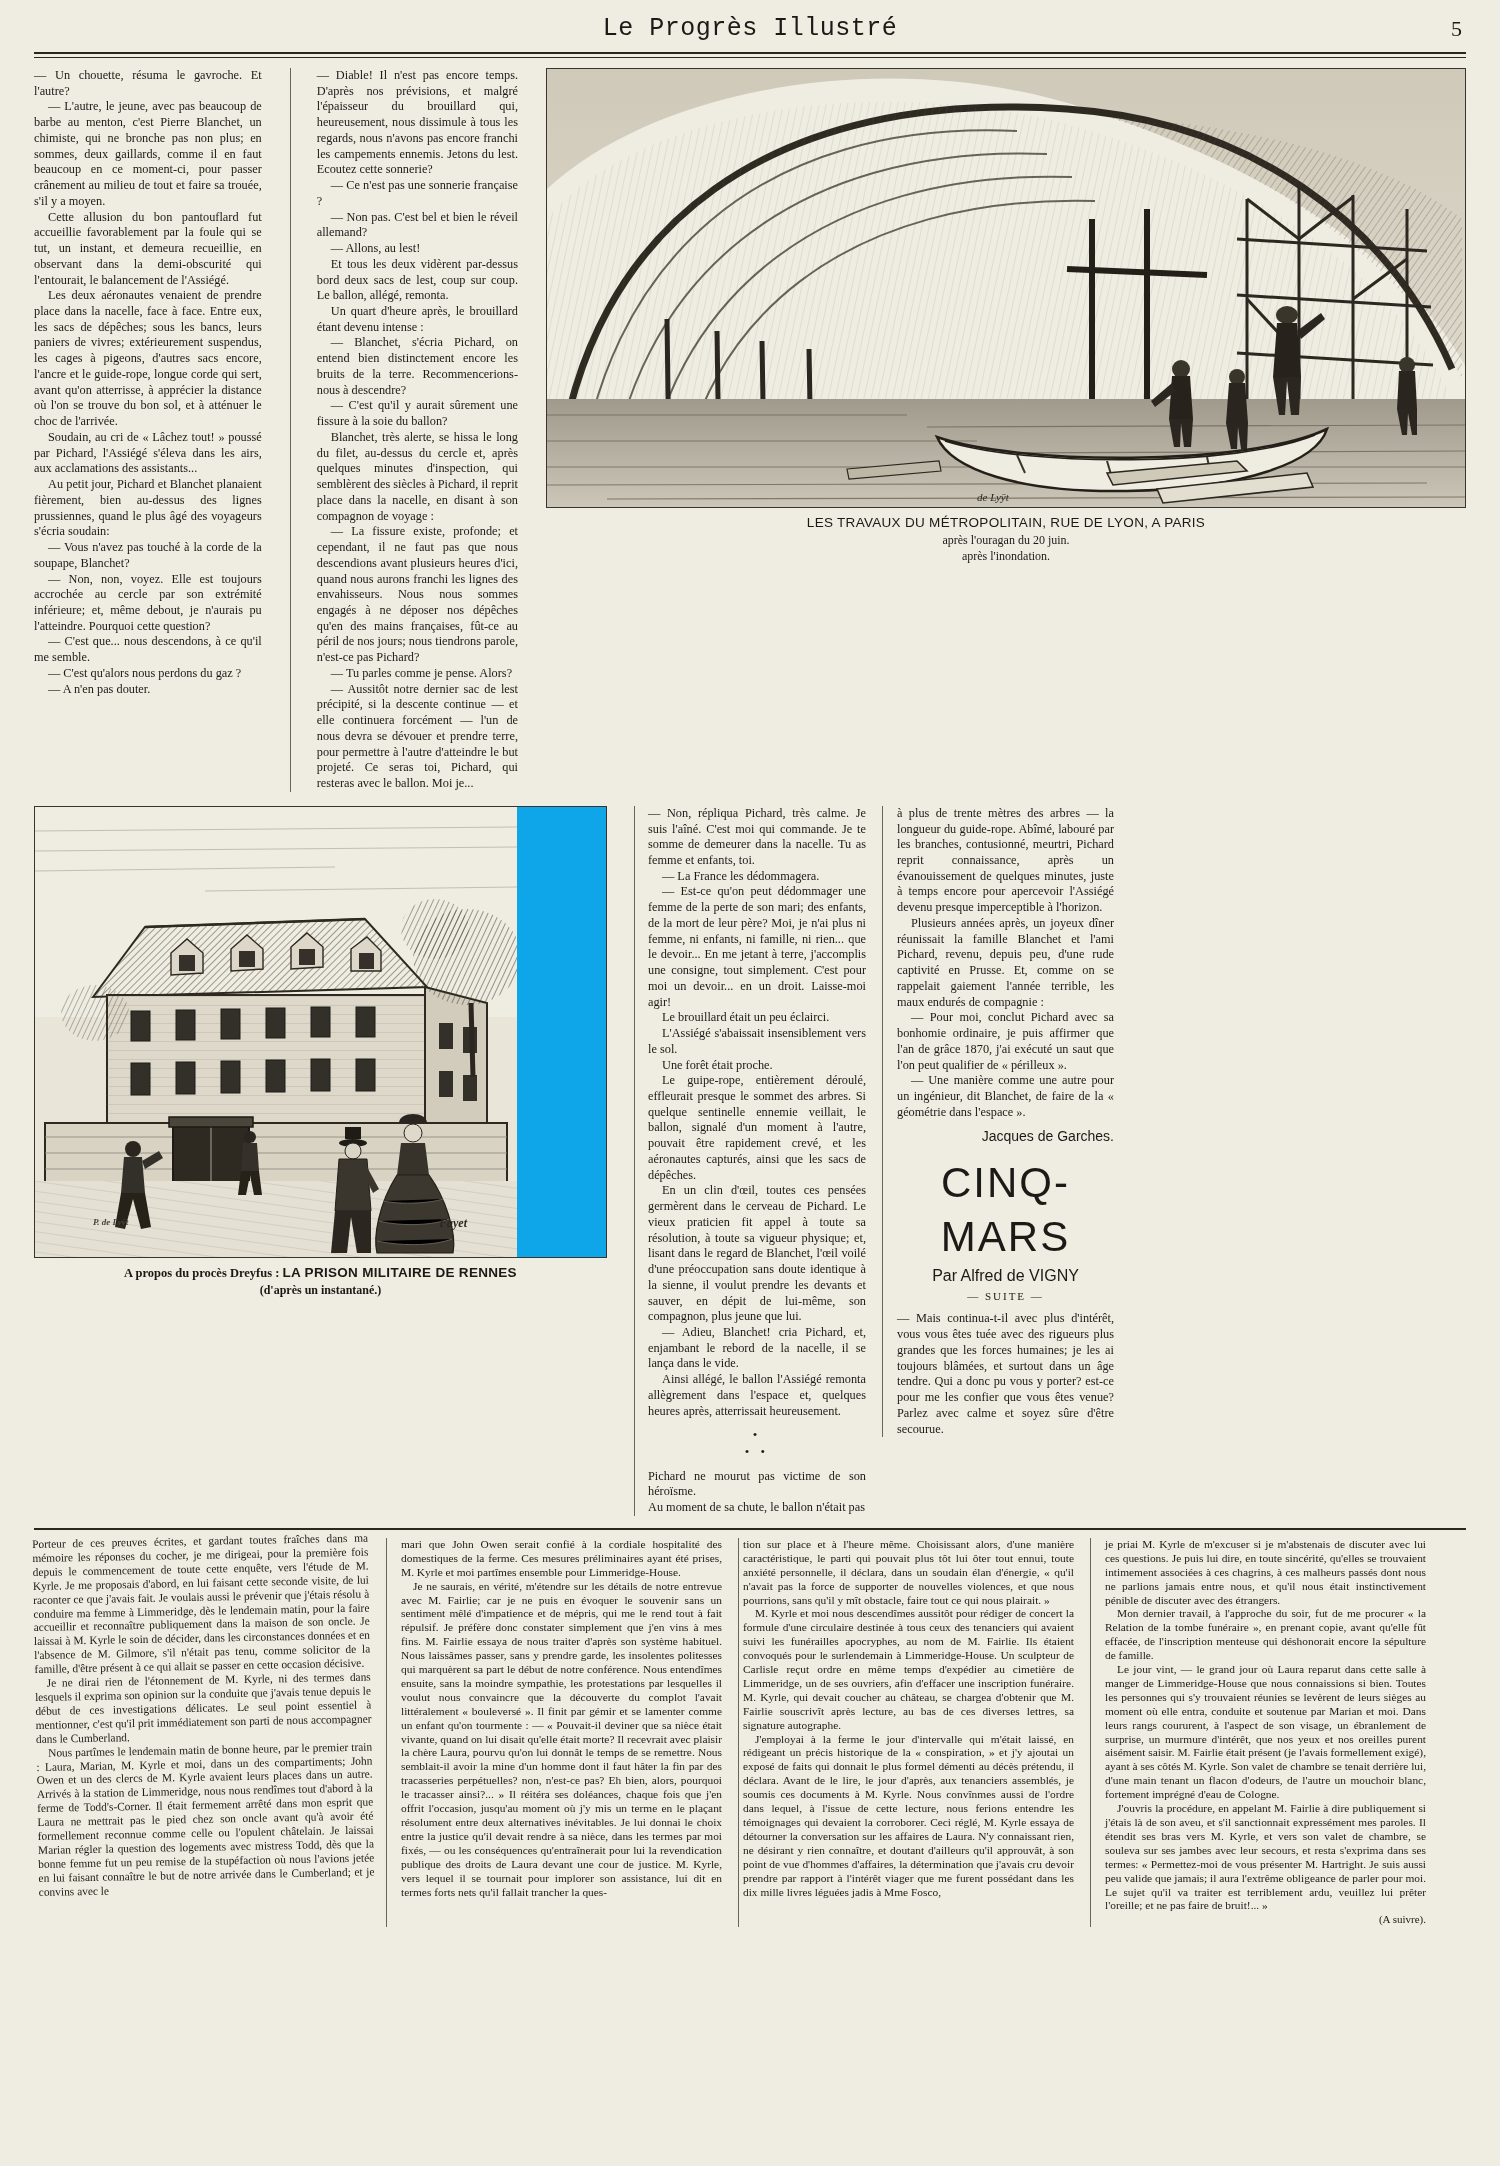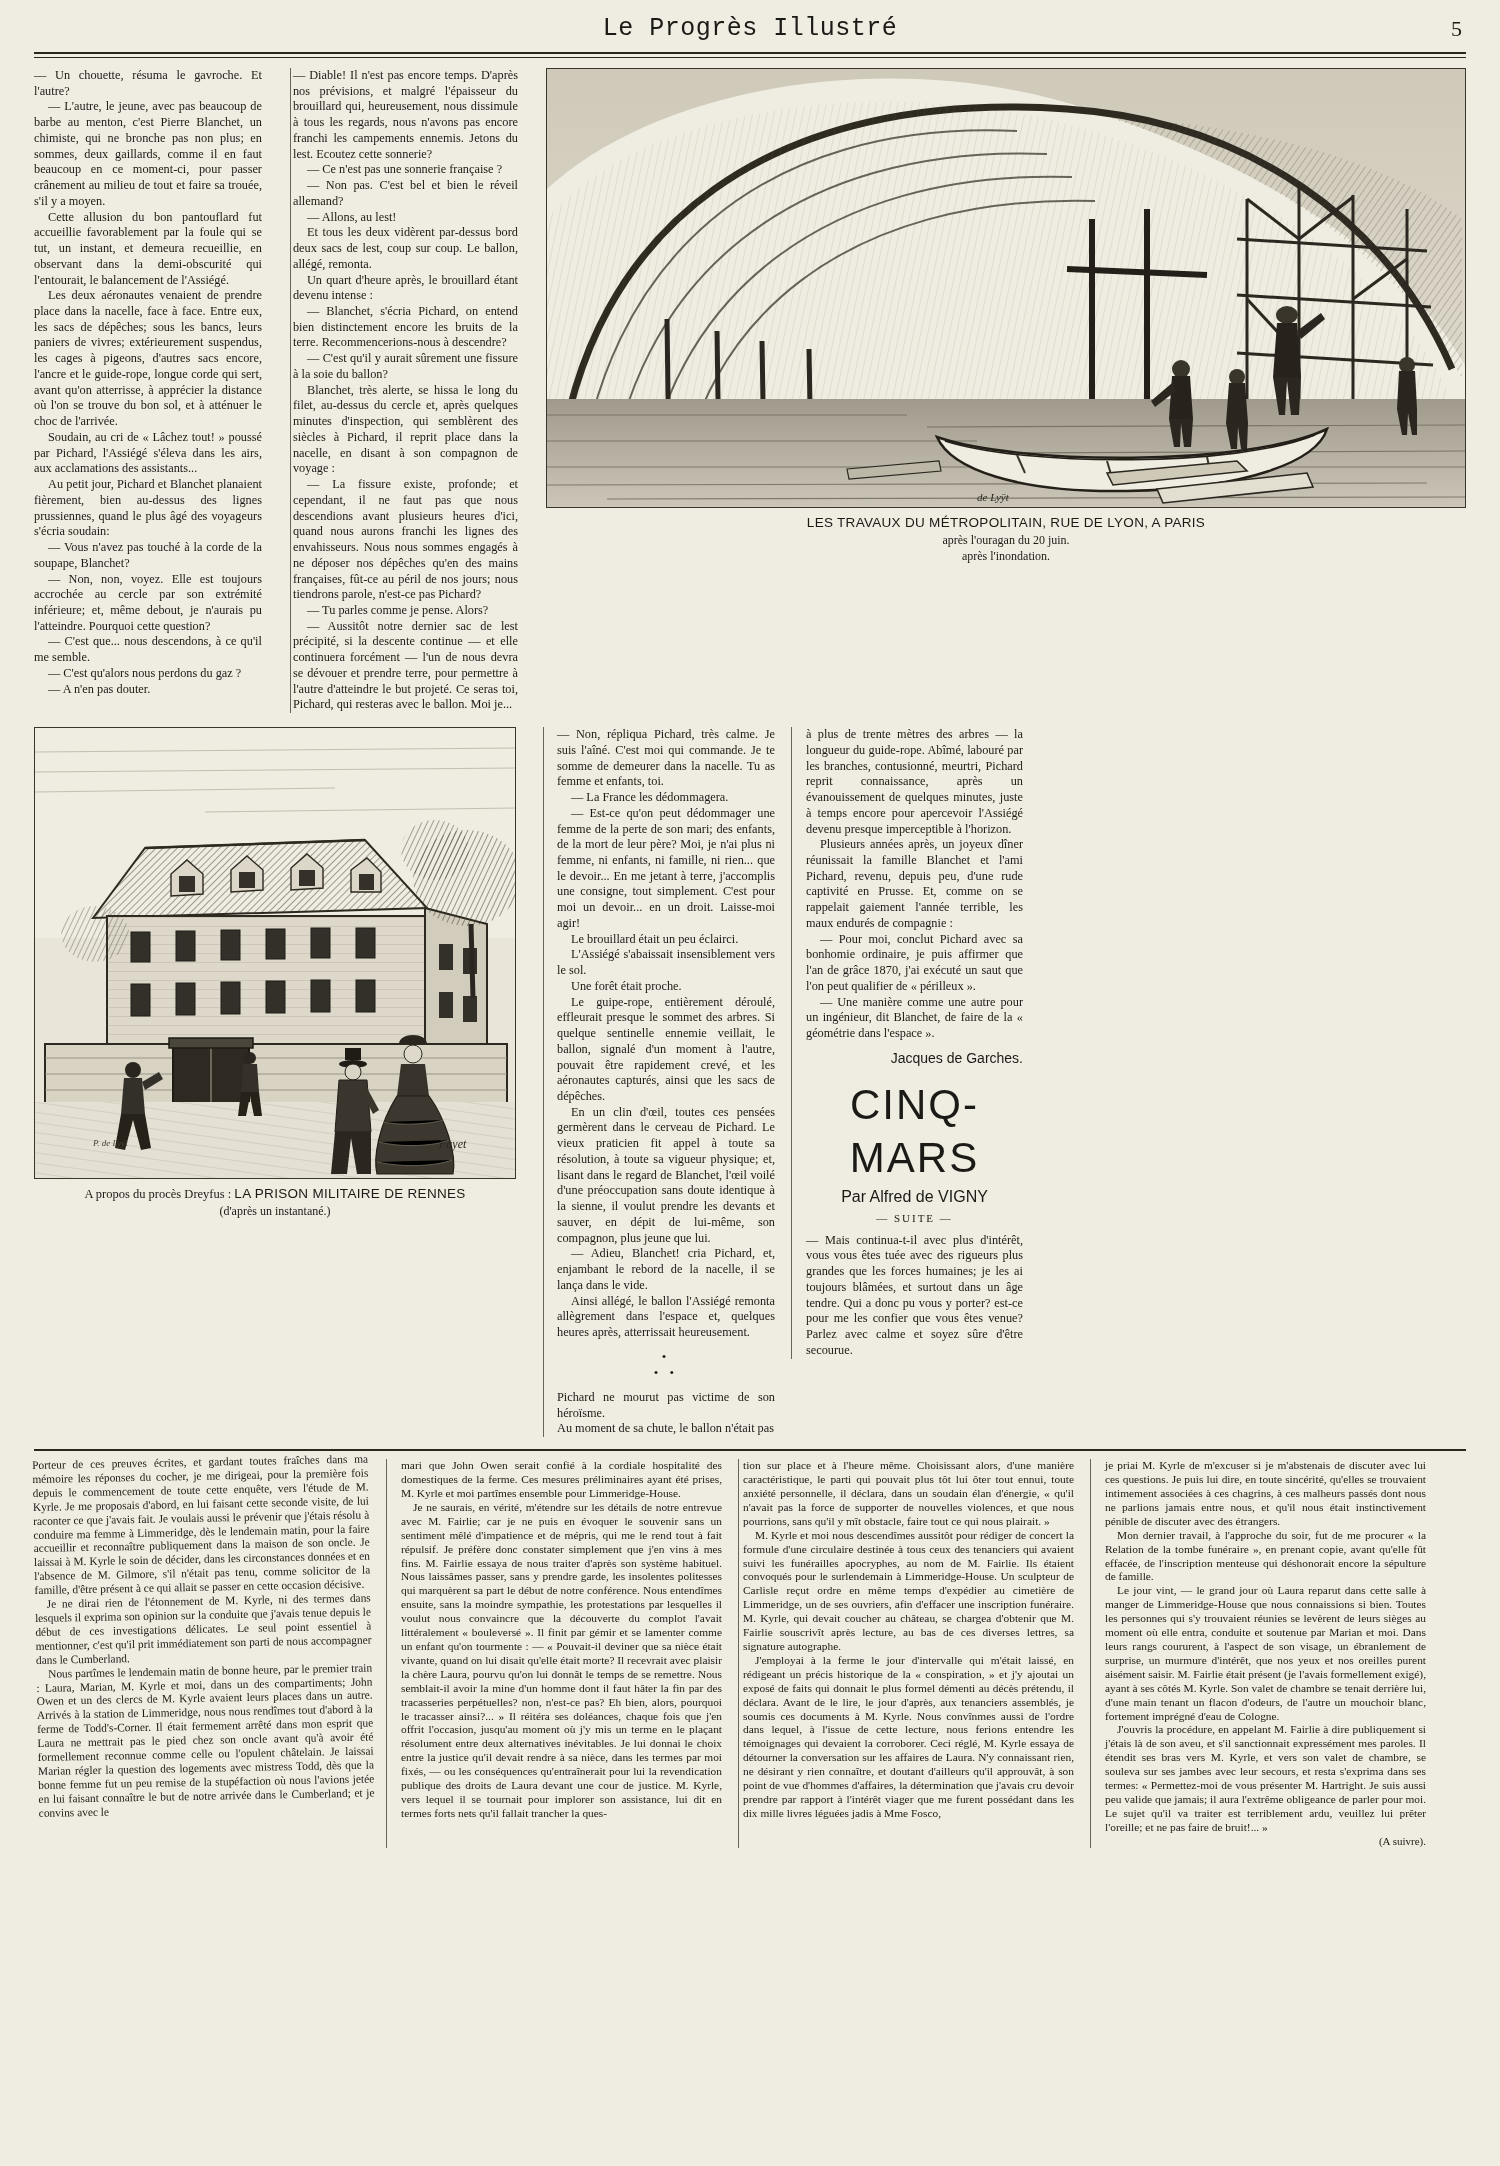--- a/index.html
+++ b/index.html
@@ -140,21 +140,21 @@
       <p>Les deux aéronautes venaient de prendre place dans la nacelle, face à face. Entre eux, les sacs de dépêches; sous les bancs, leurs paniers de vivres; extérieurement suspendus, les cages à pigeons, d'autres sacs encore, l'ancre et le guide-rope, longue corde qui sert, avant qu'on atterrisse, à apprécier la distance où l'on se trouve du bon sol, et à atténuer le choc de l'arrivée.</p>
       <p>Soudain, au cri de « Lâchez tout! » poussé par Pichard, l'Assiégé s'éleva dans les airs, aux acclamations des assistants...</p>
       <p>Au petit jour, Pichard et Blanchet planaient fièrement, bien au-dessus des lignes prussiennes, quand le plus âgé des voyageurs s'écria soudain:</p>
       <p>— Vous n'avez pas touché à la corde de la soupape, Blanchet?</p>
       <p>— Non, non, voyez. Elle est toujours accrochée au cercle par son extrémité inférieure; et, même debout, je n'aurais pu l'atteindre. Pourquoi cette question?</p>
       <p>— C'est que... nous descendons, à ce qu'il me semble.</p>
       <p>— C'est qu'alors nous perdons du gaz ?</p>
       <p>— A n'en pas douter.</p>
     </div>
 
-    <div class="col txt colrule" style="width:232px;padding-left:2px;">
+    <div class="col txt colrule" style="width:232px;padding-left:26px;">
       <p class="noind">— Diable! Il n'est pas encore temps. D'après nos prévisions, et malgré l'épaisseur du brouillard qui, heureusement, nous dissimule à tous les regards, nous n'avons pas encore franchi les campements ennemis. Jetons du lest. Ecoutez cette sonnerie?</p>
       <p>— Ce n'est pas une sonnerie française ?</p>
       <p>— Non pas. C'est bel et bien le réveil allemand?</p>
       <p>— Allons, au lest!</p>
       <p>Et tous les deux vidèrent par-dessus bord deux sacs de lest, coup sur coup. Le ballon, allégé, remonta.</p>
       <p>Un quart d'heure après, le brouillard étant devenu intense :</p>
       <p>— Blanchet, s'écria Pichard, on entend bien distinctement encore les bruits de la terre. Recommencerions-nous à descendre?</p>
       <p>— C'est qu'il y aurait sûrement une fissure à la soie du ballon?</p>
       <p>Blanchet, très alerte, se hissa le long du filet, au-dessus du cercle et, après quelques minutes d'inspection, qui semblèrent des siècles à Pichard, il reprit place dans la nacelle, en disant à son compagnon de voyage :</p>
       <p>— La fissure existe, profonde; et cependant, il ne faut pas que nous descendions avant plusieurs heures d'ici, quand nous aurons franchi les lignes des envahisseurs. Nous nous sommes engagés à ne déposer nos dépêches qu'en des mains françaises, fût-ce au péril de nos jours; nous tiendrons parole, n'est-ce pas Pichard?</p>
@@ -290,21 +290,21 @@
       <div class="cap">
         <div class="big">LES TRAVAUX DU MÉTROPOLITAIN, RUE DE LYON, A PARIS</div>
         <div class="small">après l'ouragan du 20 juin.</div>
         <div class="small">après l'inondation.</div>
       </div>
     </div>
   </div>
 
   <div class="mid-area">
 
-    <div class="col" style="width:482px;">
+    <div class="col" style="width:573px;font-weight:bold;">
       <div class="engraving" style="height:450px;">
         <svg viewBox="0 0 482 450" width="482" height="450">
           <defs>
             <pattern id="roofh" width="5" height="5" patternUnits="userSpaceOnUse" patternTransform="rotate(45)">
               <line x1="0" y1="0" x2="0" y2="5" stroke="#4b4639" stroke-width="1"></line>
             </pattern>
             <pattern id="wallh" width="9" height="9" patternUnits="userSpaceOnUse">
               <line x1="0" y1="0" x2="9" y2="0" stroke="#8c8677" stroke-width="0.6"></line>
             </pattern>
             <pattern id="treeh" width="5" height="5" patternUnits="userSpaceOnUse" patternTransform="rotate(25)">

